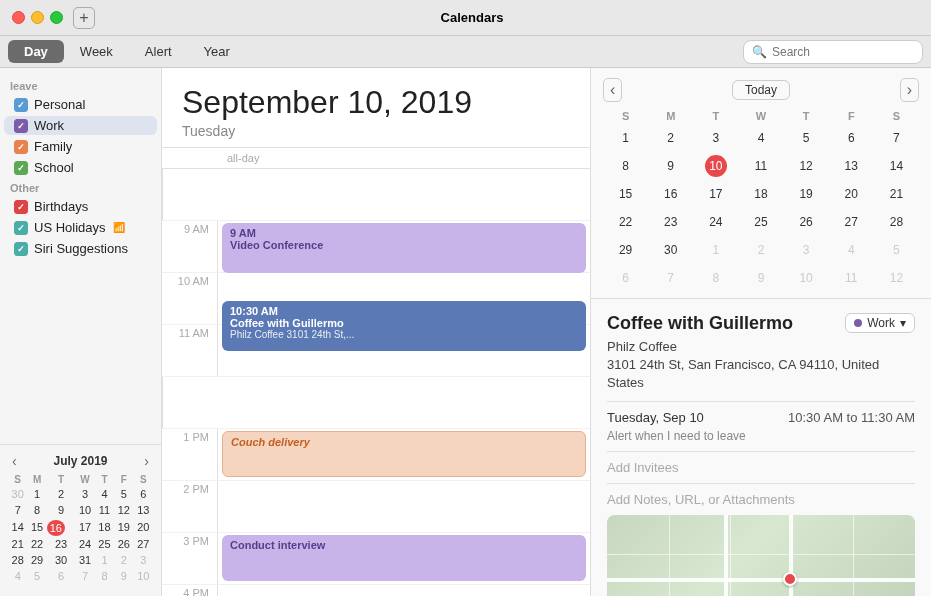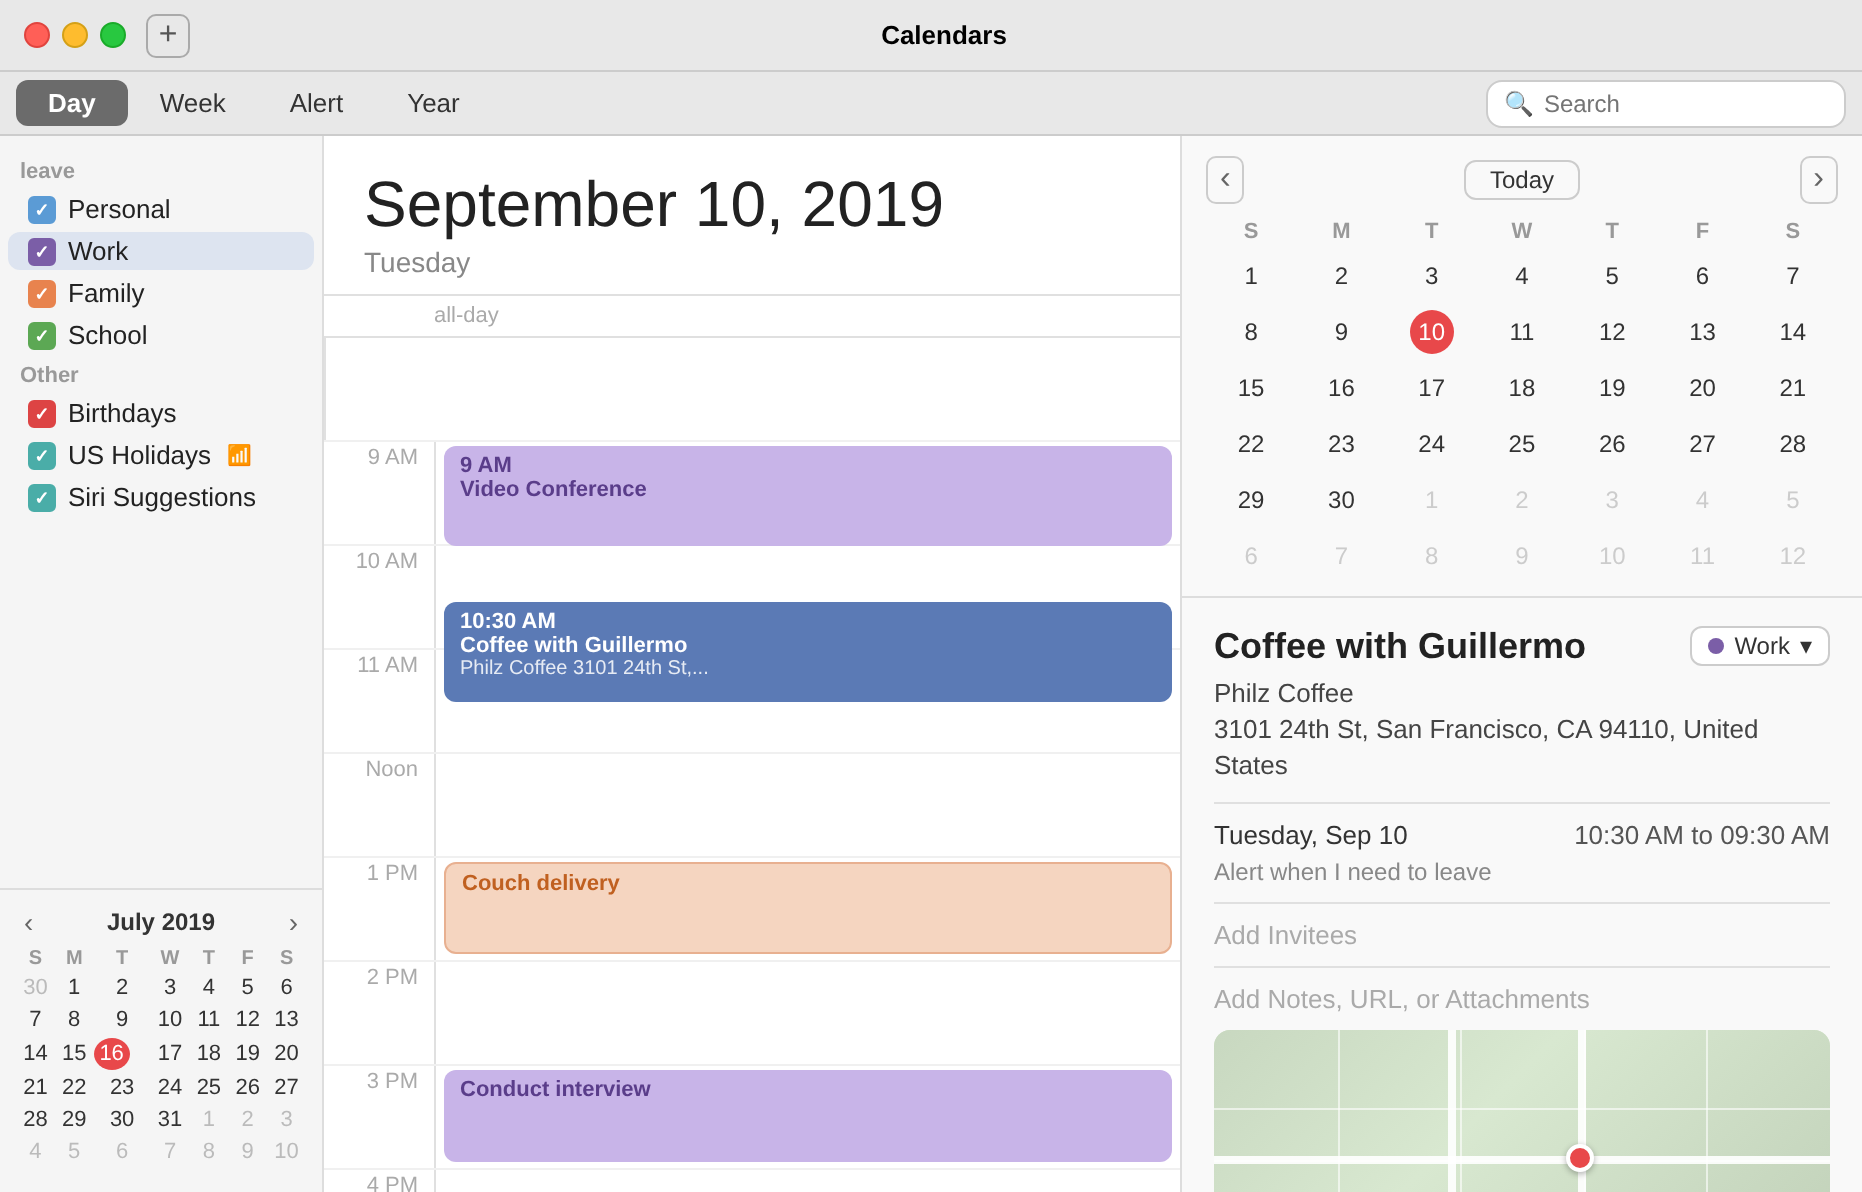--- a/index.html
+++ b/index.html
@@ -210,21 +210,21 @@
     }
     .all-day-row {
       display: flex;
       align-items: center;
       padding: 0 0 0 55px;
       height: 22px;
       border-top: 1px solid #e0e0e0;
       border-bottom: 1px solid #e0e0e0;
       flex-shrink: 0;
     }
-    .all-day-label { font-size: 11px; color: #aaa; }
+    .all-day-label { font-size: 11px; color: #aaa; margin-left: 10px; }
 
     .time-grid {
       flex: 1;
       overflow-y: auto;
       position: relative;
     }
     .time-slot {
       display: flex;
       height: 52px;
       border-bottom: 1px solid #f0f0f0;
@@ -253,21 +253,21 @@
       font-size: 11px;
       overflow: hidden;
       cursor: pointer;
       left: 4px;
       right: 4px;
     }
     .event-time { font-weight: 600; display: block; }
     .event-title { font-weight: 700; display: block; }
     .event-subtitle { display: block; color: inherit; opacity: 0.85; font-size: 10px; }
     .event.purple-ev { background: #c8b4e8; color: #5a3d8a; }
-    .event.orange-ev { background: #f5d5c0; color: #c06020; border: 1px solid #e8b090; }
+    .event.orange-ev { background: #f5d5c0; color: #c06020; border: 1px solid #e8b090; font-style: italic; }
     .event.blue-ev { background: #5b7ab5; color: white; }
 
     
     .right-panel {
       width: 340px;
       background: #f9f9f9;
       display: flex;
       flex-direction: column;
       flex-shrink: 0;
     }
@@ -597,21 +597,20 @@
               <span class="event-title">Coffee with Guillermo</span>
               <span class="event-subtitle">Philz Coffee 3101 24th St,...</span>
             </div>
           </div>
         </div>
         <div class="time-slot">
           <div class="time-label">11 AM</div>
           <div class="time-area" style="position: relative;"></div>
         </div>
         <div class="time-slot">
-          <div class="time-label">Noon</div>
           <div class="time-area" style="position: relative;"></div>
         </div>
         <div class="time-slot">
           <div class="time-label">1 PM</div>
           <div class="time-area" style="position: relative;">
             <div class="event orange-ev" style="top: 2px; height: 46px;">
               <span class="event-title">Couch delivery</span>
             </div>
           </div>
         </div>
@@ -724,21 +723,21 @@
           <span>▾</span>
         </div>
       </div>
       <div class="detail-location">
         <span>Philz Coffee</span><br>
         <span>3101 24th St, San Francisco, CA  94110, United States</span>
       </div>
       <div class="detail-separator"></div>
       <div class="detail-row">
         <span class="detail-date">Tuesday, Sep 10</span>
-        <span class="detail-time">10:30 AM to 09:30 AM</span>
+        <span class="detail-time">10:30 AM to 11:30 AM</span>
       </div>
       <div class="detail-alert">Alert when I need to leave</div>
       <div class="detail-separator"></div>
       <div class="detail-add-invitees">Add Invitees</div>
       <div class="detail-separator"></div>
       <div class="detail-add-notes">Add Notes, URL, or Attachments</div>
       <div class="map-container">
         <div class="map-placeholder">
 
           <div class="map-h-line" style="top:30%;"></div>

